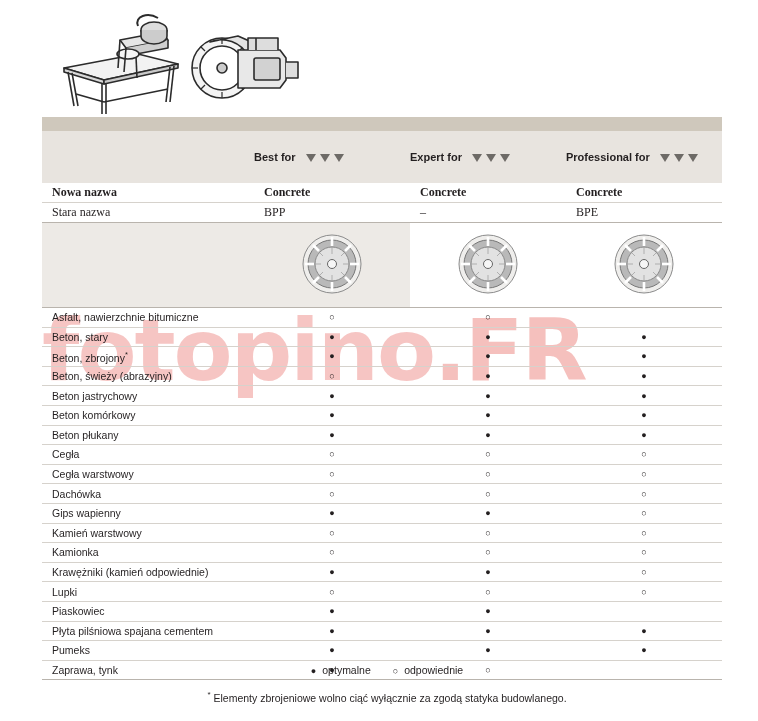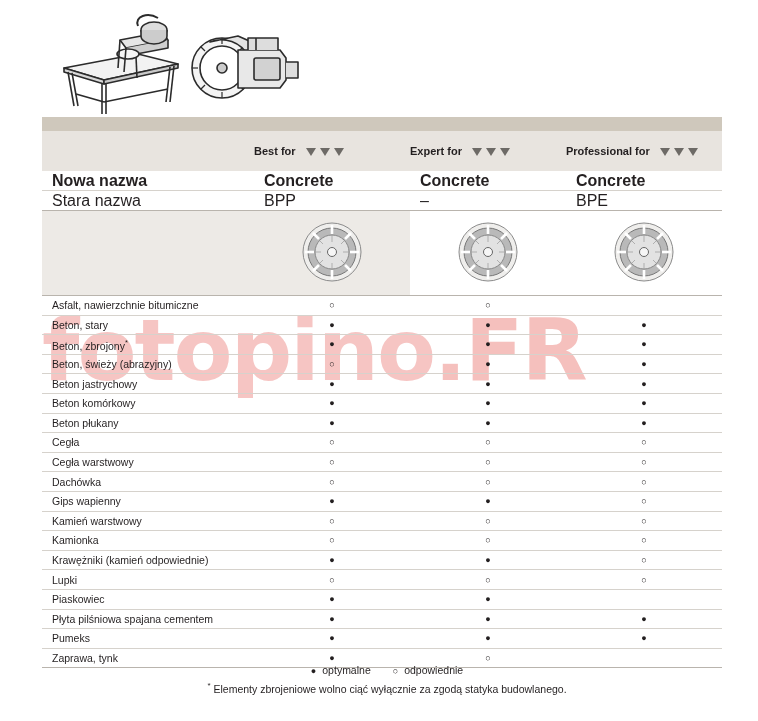--- a/index.html
+++ b/index.html
@@ -82,40 +82,41 @@
   }
   .band td.bcol {
     background: #cfc8bc;
   }
   .band td.bfirst {
     background: #cfc8bc;
   }
 
   
   .grade td {
-    height: 40px;
+    height: 52px;
     background: #e8e4df;
     padding-left: 10px;
     font-weight: bold;
     font-size: 11px;
     color: #231f20;
   }
   .grade td.first {
     background: #e8e4df;
   }
   .grade .lbl { display: inline-block; vertical-align: middle; }
   .diamonds { display: inline-block; vertical-align: middle; margin-left: 5px; }
   .diamonds svg { vertical-align: middle; }
 
   
   tr.namerow td {
     height: 19px;
     padding-left: 10px;
-    font-size: 16px;
+    font-size: 12px;
     border-bottom: 1px solid #d6d2cc;
+    font-family: Liberation Serif, serif;
   }
   tr.namerow td.k {
     font-weight: bold;
   }
   tr.namerow td.v {
     font-weight: bold;
   }
   tr.namerow.second td {
     border-bottom: 1px solid #b9b4ad;
   }
@@ -166,21 +167,21 @@
     text-align: center;
   }
   .legend-row {
     line-height: 14px;
     white-space: nowrap;
   }
   .legend .sym-full { font-size: 9px; }
   .legend .sym-open { font-size: 9px; margin-left: 22px; }
   .legend .lg-txt { margin-left: 6px; }
   .legend-note {
-    margin-top: 1px;
+    margin-top: 10px;
     line-height: 13px;
   }
   .legend-note .star { font-size: 8px; vertical-align: super; }
 </style>
 </head>
 <body>
 
 <div class="page">
 
   <div class="tool-images">

